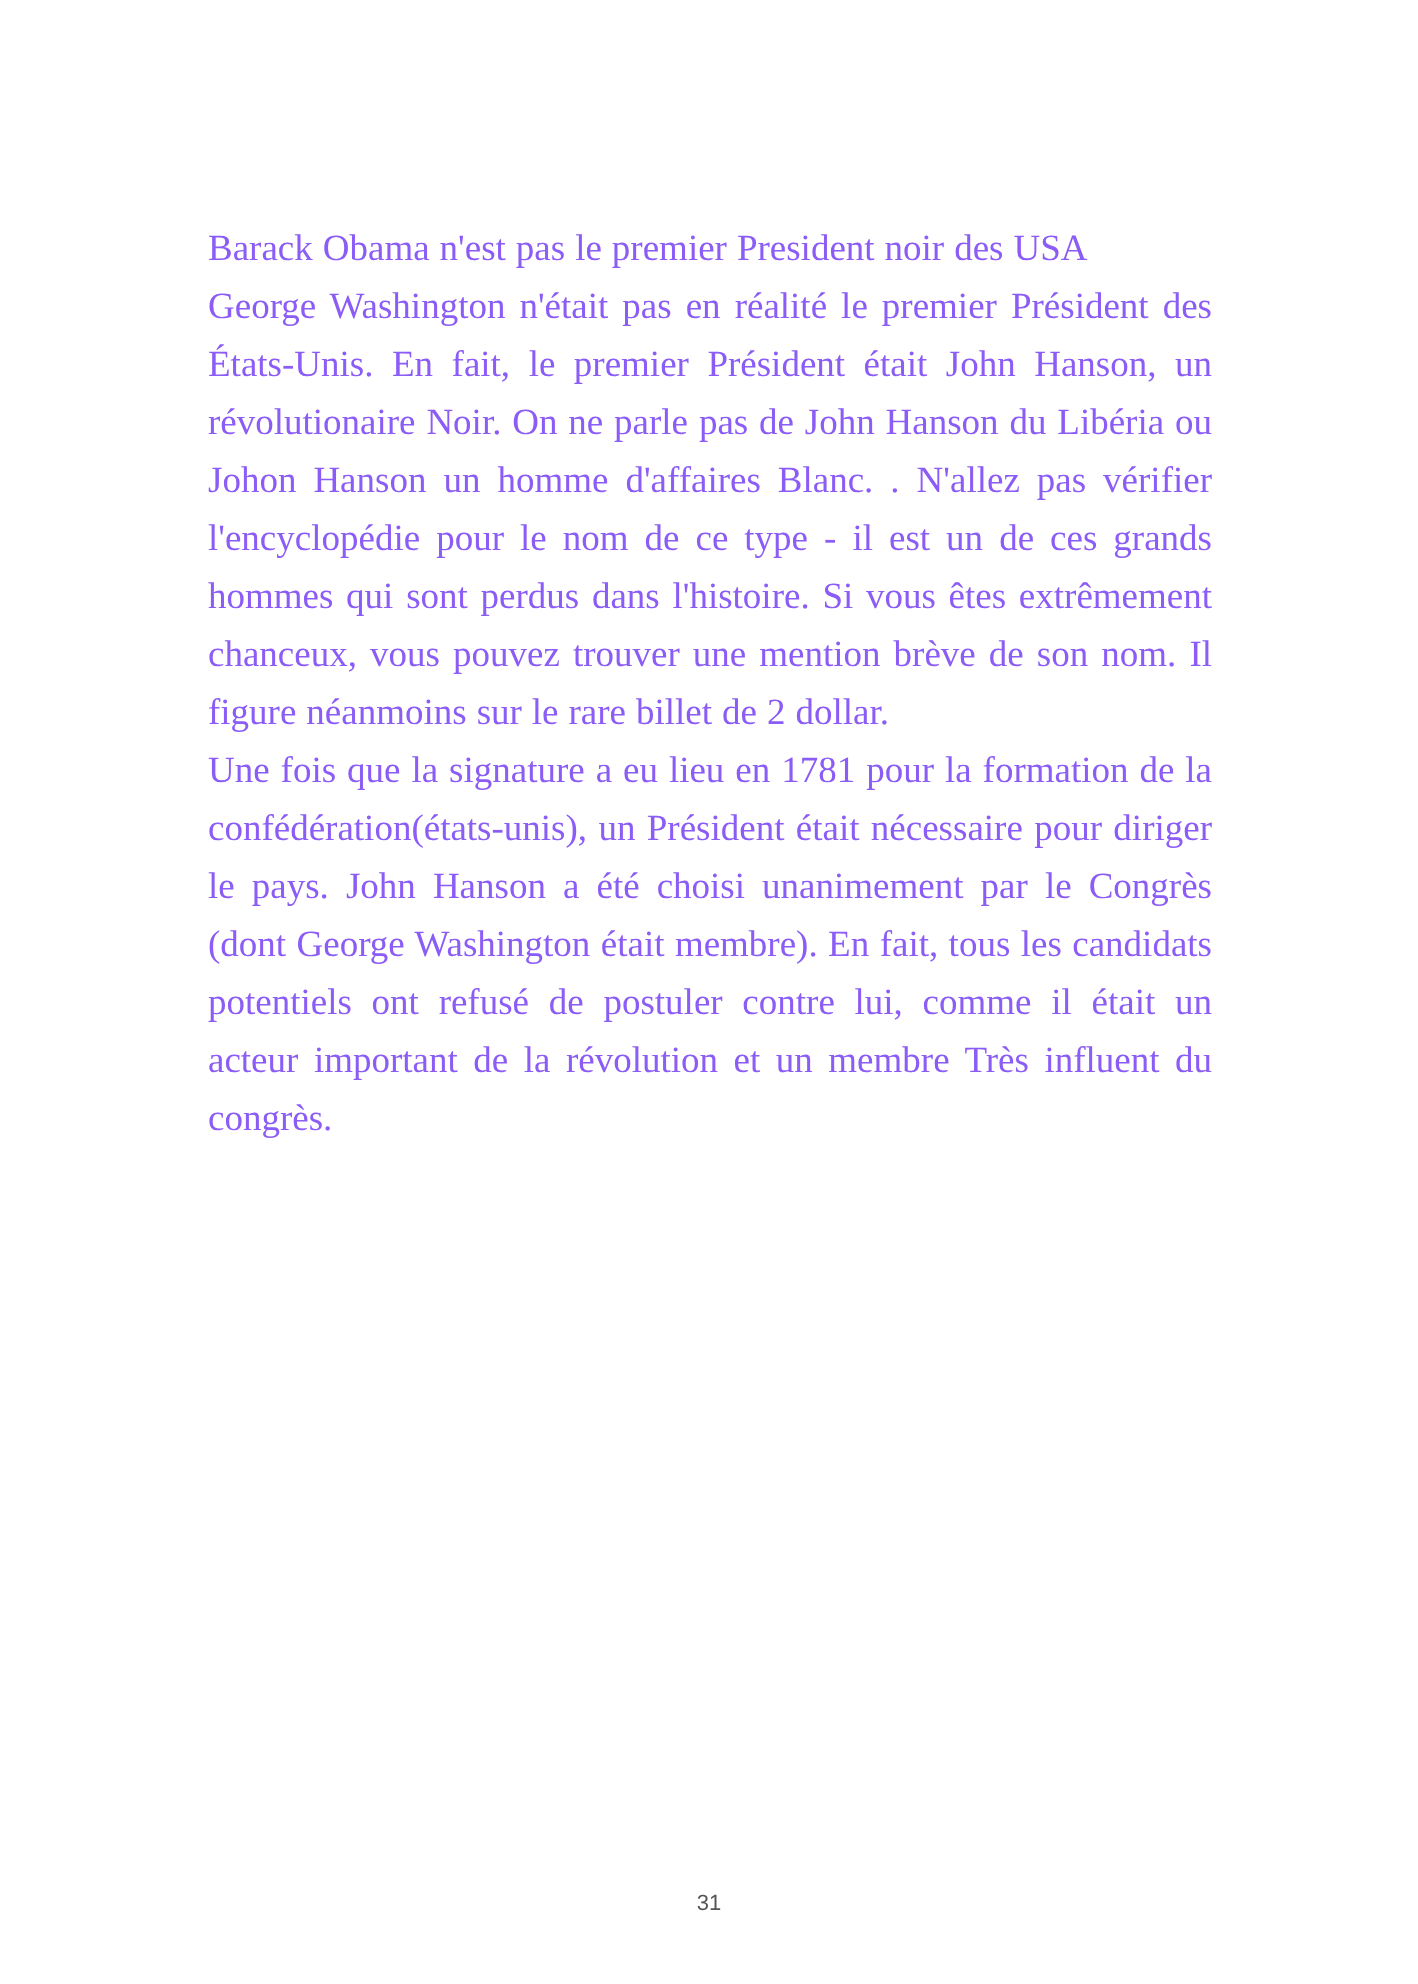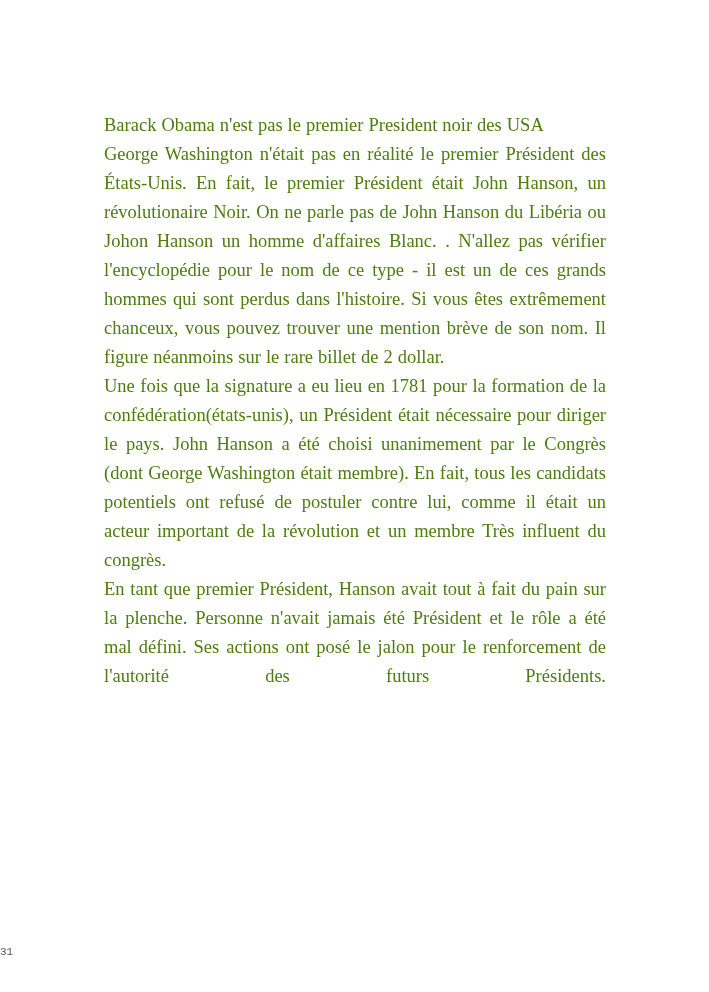--- a/index.html
+++ b/index.html
@@ -12,47 +12,46 @@
     background: #ffffff;
     position: relative;
     overflow: hidden;
     font-family: "Liberation Serif", serif;
   }
   .page-content {
     position: absolute;
     left: 104px;
     top: 111px;
     width: 502px;
-    color: #4d7c0f;
+    color: #8b5cf6;
     font-size: 18.5px;
     line-height: 29px;
     text-align: justify;
     word-spacing: 0.02em;
   }
   .page-content p {
     margin: 0;
     padding: 0;
   }
   .page-content p.justify-last {
     text-align-last: justify;
   }
   .page-footer {
     position: absolute;
     left: 0;
     right: 0;
     bottom: 34px;
-    text-align: left;
+    text-align: center;
     font-size: 11px;
     color: #555555;
-    font-family: Liberation Mono, monospace;
+    font-family: Liberation Sans, sans-serif;
   }
 </style>
 </head>
 <body>
 
 <div class="page-content">
   <p>Barack Obama n'est pas le premier President noir des USA</p>
   <p>George Washington n'était pas en réalité le premier Président des États-Unis. En fait, le premier Président était John Hanson, un révolutionaire Noir. On ne parle pas de John Hanson du Libéria ou Johon Hanson un homme d'affaires Blanc. . N'allez pas vérifier l'encyclopédie pour le nom de ce type - il est un de ces grands hommes qui sont perdus dans l'histoire. Si vous êtes extrêmement chanceux, vous pouvez trouver une mention brève de son nom. Il figure néanmoins sur le rare billet de 2 dollar.</p>
   <p>Une fois que la signature a eu lieu en 1781 pour la formation de la confédération(états-unis), un Président était nécessaire pour diriger le pays. John Hanson a été choisi unanimement par le Congrès (dont George Washington était membre). En fait, tous les candidats potentiels ont refusé de postuler contre lui, comme il était un acteur important de la révolution et un membre Très influent du congrès.</p>
-  <p class="justify-last">En tant que premier Président, Hanson avait tout à fait du pain sur la plenche. Personne n'avait jamais été Président et le rôle a été mal défini. Ses actions ont posé le jalon pour le renforcement de l'autorité des futurs Présidents.</p>
 </div>
 
 <div class="page-footer">31</div>
 
 </body></html>

